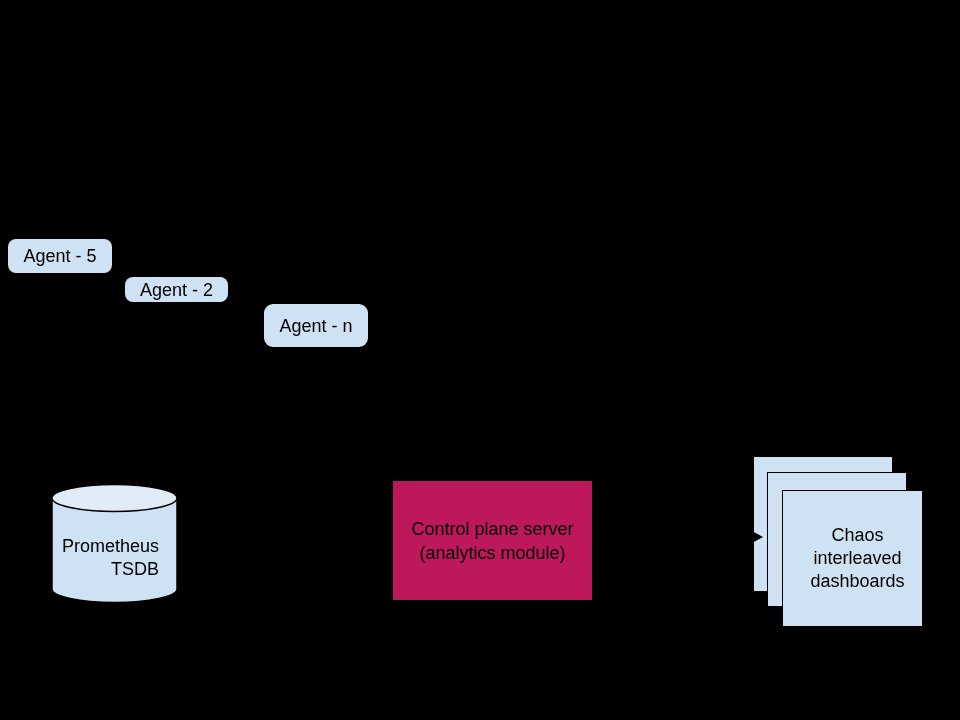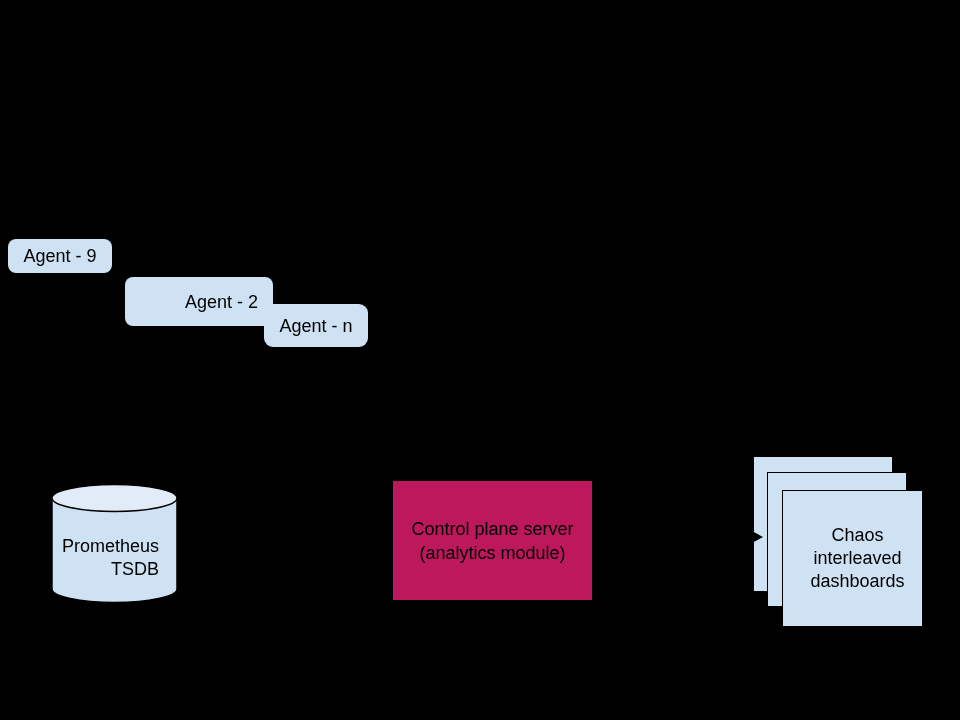--- a/index.html
+++ b/index.html
@@ -22,21 +22,21 @@
     background: #cfe2f3;
     border-radius: 8px;
     display: flex;
     align-items: center;
     justify-content: center;
     font-size: 18px;
     line-height: 1;
     white-space: nowrap;
   }
   .chip.agent1 { left: 8px;   top: 239px; width: 104px; height: 34px; }
-  .chip.agent2 { left: 125px; top: 277px; width: 103px; height: 49px; padding-left: 45px; }
+  .chip.agent2 { left: 125px; top: 277px; width: 103px; height: 25px; }
   .chip.agentn { left: 264px; top: 304px; width: 104px; height: 43px; border-radius: 9px; }
 
   
   .cylinder {
     position: absolute;
     left: 51px;
     top: 483px;
     width: 127px;
     height: 121px;
   }
@@ -101,21 +101,21 @@
     border-left: 11px solid #000000;
     z-index: 4;
   }
 </style>
 </head>
 <body>
 
 <div class="canvas">
 
   <div class="chip agent1">
-    <span>Agent - 9</span>
+    <span>Agent - 5</span>
   </div>
   <div class="chip agent2">
     <span>Agent - 2</span>
   </div>
   <div class="chip agentn">
     <span>Agent - n</span>
   </div>
 
   <div class="cylinder">
     <svg width="127" height="121" viewBox="0 0 127 121">

